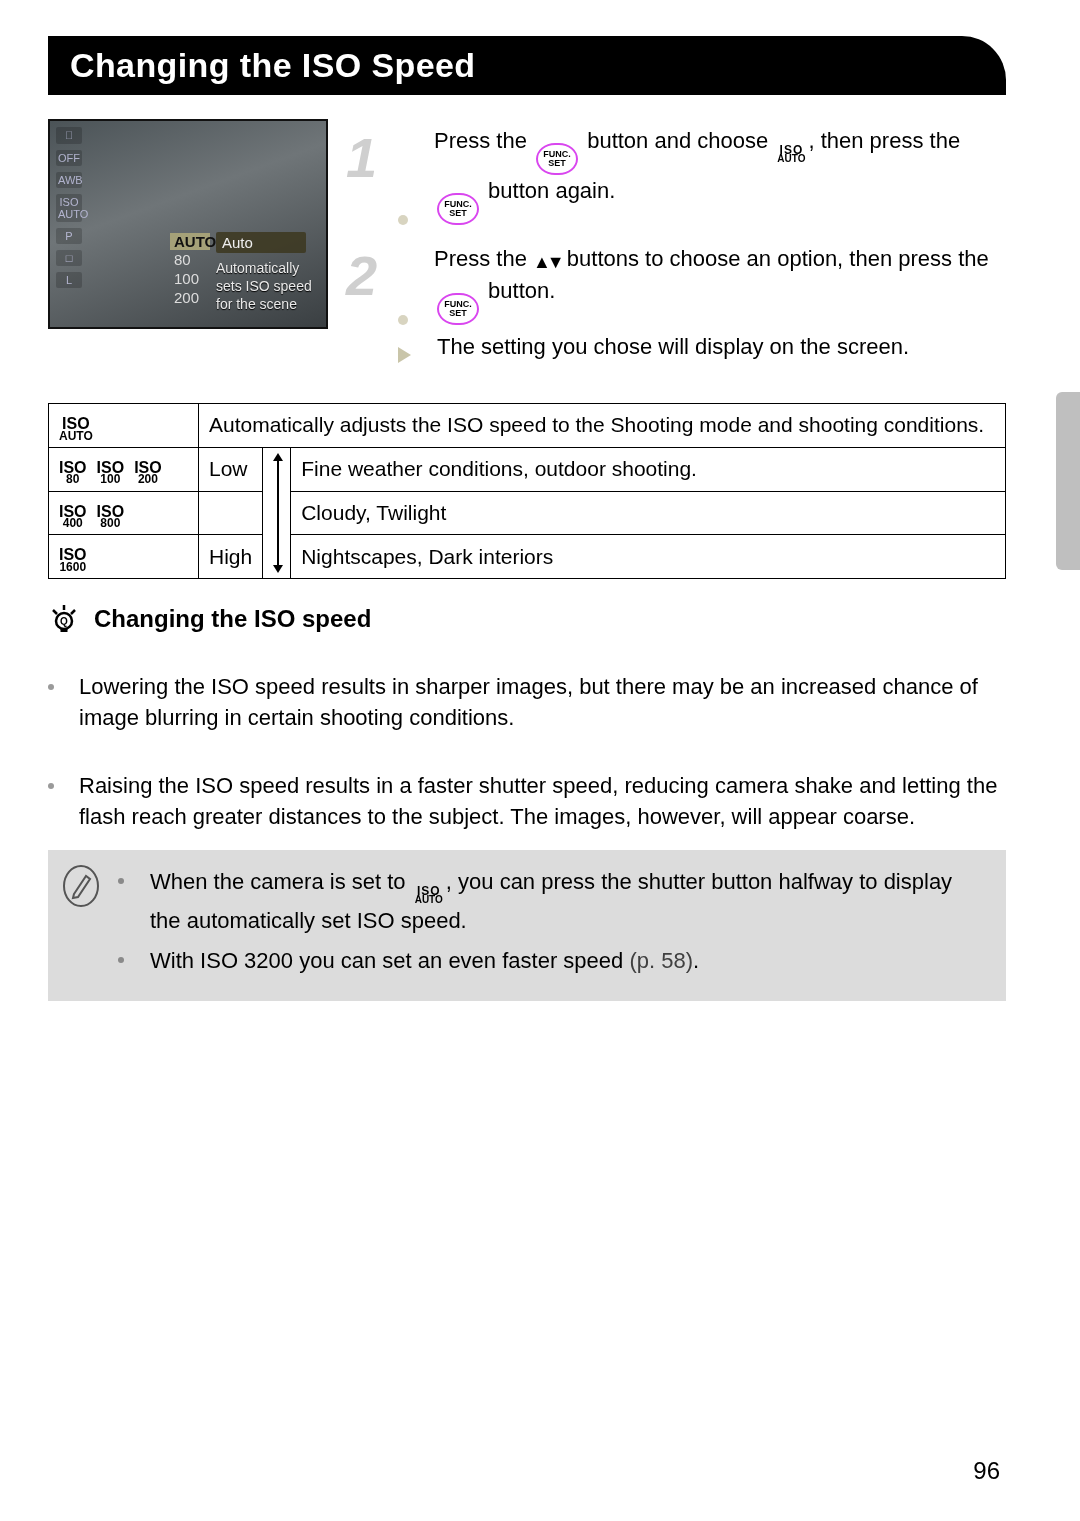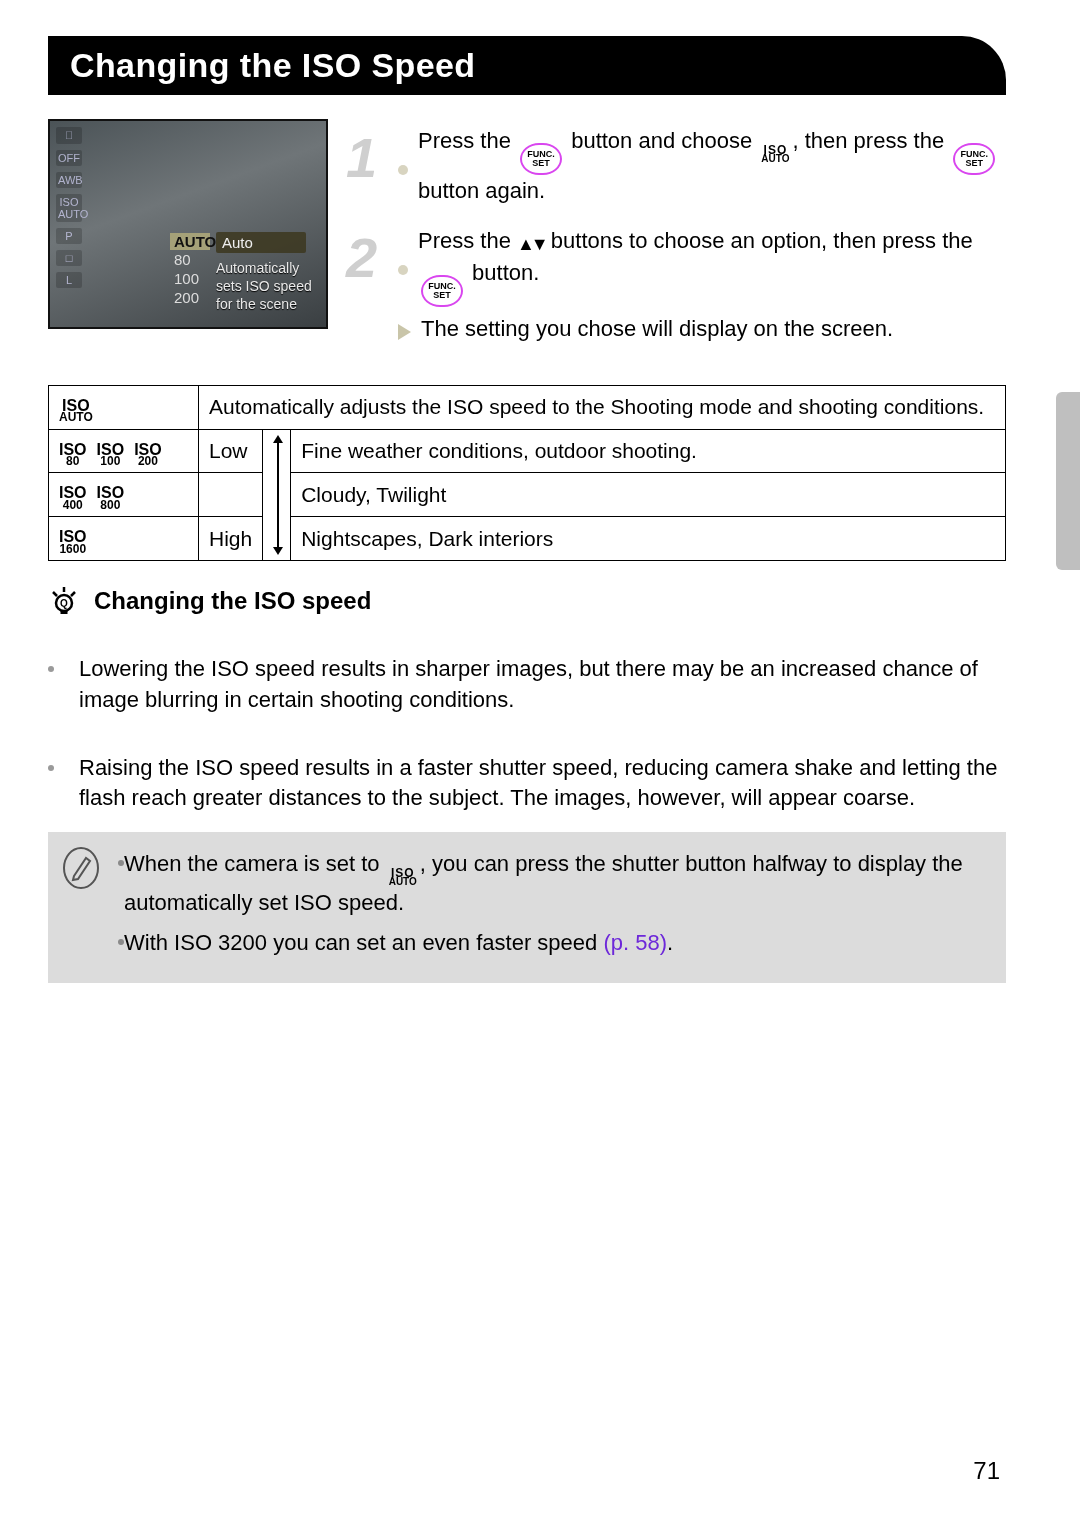--- a/index.html
+++ b/index.html
@@ -50,21 +50,21 @@
     left: -22px;
     top: -8px;
     font-size: 56px;
     font-weight: 900;
     color: #cfcfcf;
     font-style: italic;
     z-index: 0;
   }
   .step-title { font-size: 26px; font-weight: 700; position: relative; z-index:1; }
   .step-body { margin-top: 6px; position:relative; z-index:1;}
-  .bullet { display:flex; align-items:center; gap:10px; margin-bottom:6px;}
+  .bullet { display:flex; align-items:flex-end; gap:26px; margin-bottom:6px;}
   .bullet .dot { width:10px; height:10px; border-radius:50%; background:#d8d4c0; margin-top:9px; flex:none; }
   .bullet .arrow { width:0;height:0;border-top:8px solid transparent;border-bottom:8px solid transparent;border-left:13px solid #c9c5a9;margin-top:6px;flex:none;}
   .iso-lab {
     display:inline-flex; flex-direction:column; align-items:center; justify-content:center;
     line-height:0.85; font-weight:900; font-size:12px; vertical-align:-6px; margin:0 3px;
   }
   .iso-lab .t{letter-spacing:1px;}
   .iso-lab .b{font-size:10px;}
   .func-btn {
     display:inline-flex; align-items:center; justify-content:center;
@@ -90,23 +90,23 @@
   .tip-head { display:flex; align-items:center; gap:14px; font-size:24px; font-weight:700; margin-bottom:12px;}
   .lamp-icon{width:32px;height:32px;}
   .tip-list { font-size:22px; line-height:1.4;}
   .tip-list .li{display:flex; gap:25px; margin-bottom:10px;margin-top:37px;}
   .tip-list .li .d{width:6px;height:6px;border-radius:50%;background:#9a9a9a;margin-top:12px;flex:none;}
   .note-box {
     background:#dcdcdc; margin-top:18px; padding:16px 18px 16px 70px;
     position:relative; font-size:22px; line-height:1.45;
   }
   .note-box .pencil{position:absolute;left:14px;top:14px;width:38px;height:44px;}
-  .note-box .li{display:flex; gap:0; margin-bottom:8px;}
+  .note-box .li{display:flex; gap:26px; margin-bottom:8px;}
   .note-box .li .d{width:6px;height:6px;border-radius:50%;background:#8a8a8a;margin-top:12px;flex:none;}
-  .page-link{color:#6d28d9;}
+  .page-link{color:#404040;}
   .page-num{position:absolute; right:80px; bottom:36px; font-size:24px;}
   .side-tab{position:absolute; right:0; top:392px; width:24px; height:178px; background:#bfbfbf; border-radius:6px 0 0 6px;}
 </style>
 </head>
 <body>
 
 <div class="page">
   <div class="title-bar">Changing the ISO Speed</div>
 
   <div class="top-row">
@@ -258,13 +258,13 @@
         </div>
         <div class="li">
           <span class="d"></span>
           <span>With ISO 3200 you can set an even faster speed <span class="page-link">(p. 58)</span>.</span>
         </div>
       </div>
   </div>
 </div>
 
 <div class="side-tab"></div>
-<div class="page-num">71</div>
+<div class="page-num">96</div>
 
 </body></html>

